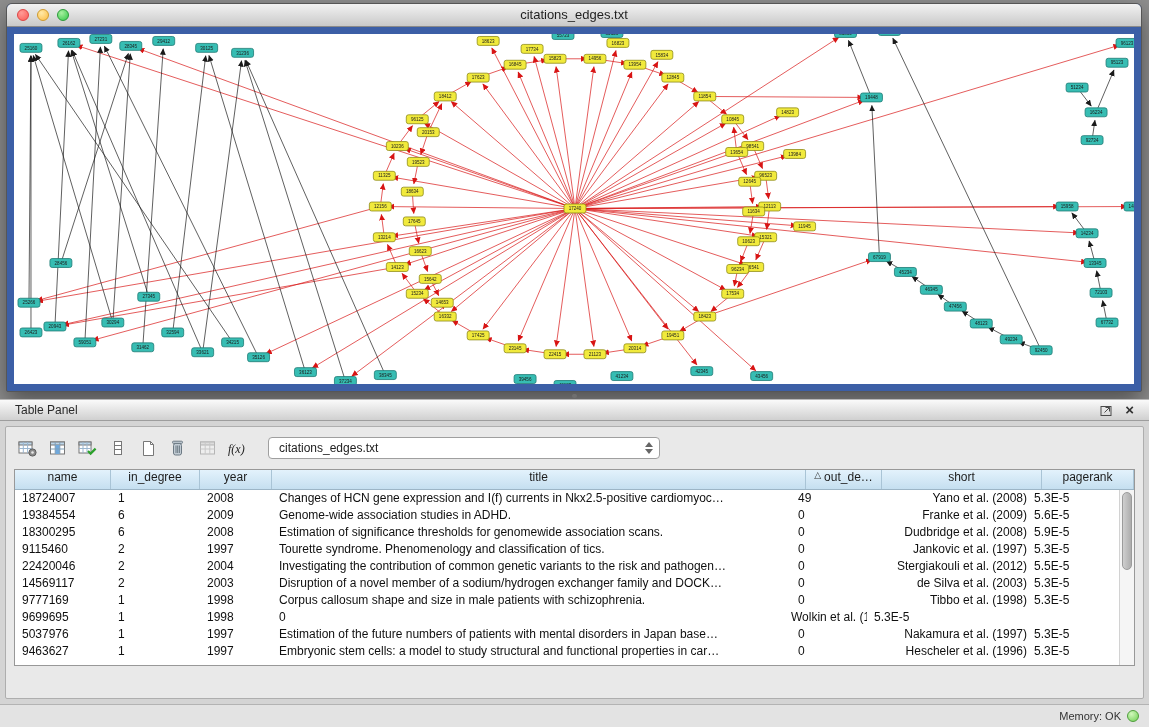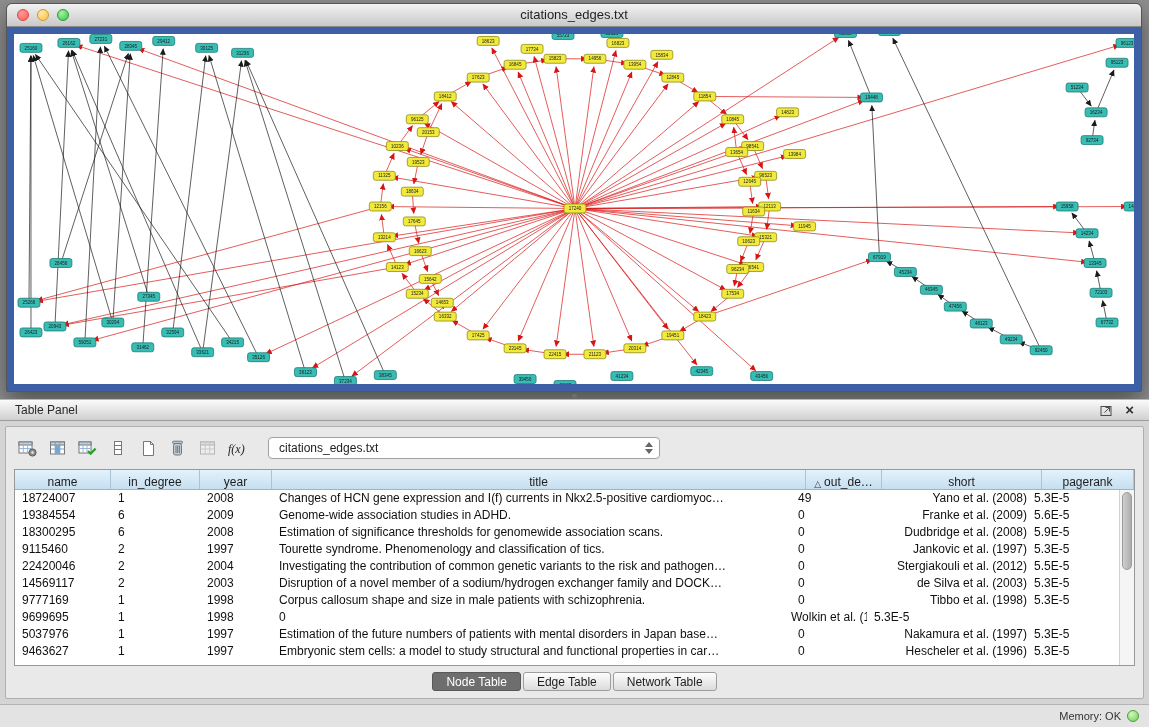--- a/index.html
+++ b/index.html
@@ -67,21 +67,21 @@
   .table-area {
     position:absolute; left:8px; right:8px; top:42px; bottom:32px;
     background:#ffffff; border:1px solid #989898;
   }
   .thead {
     display:grid; grid-template-columns:96px 89px 72px 1fr 76px 160px 92px;
     height:20px; background:linear-gradient(#e3f2fc,#c5dff0);
     border-bottom:1px solid #9cb5c6;
   }
   .th {
-    display:flex; align-items:flex-end; justify-content:center; gap:3px;
+    display:flex; align-items:flex-start; justify-content:center; gap:3px;
     font-size:12px; color:#1d1d1d; border-right:1px solid #a9c4d6;
     overflow:hidden; white-space:nowrap;
   }
   .th .sort { font-size:9px; color:#333; }
   .tbody { position:absolute; left:0; right:15px; top:20px; bottom:0; overflow:hidden; }
   .trow {
     display:grid; grid-template-columns:96px 89px 72px 1fr 76px 160px 92px;
     height:17px;
   }
   .td {
@@ -879,24 +879,19 @@
             <div class="td td4">0</div>
             <div class="td td5">Hescheler et al. (1996)</div>
             <div class="td td6">5.3E-5</div>
           </div>
         </div>
       <div class="vscroll">
           <div class="vthumb"></div>
         </div>
     </div>
 
-    <div class="tabs" id="tabs">
-        <div class="tab active">Node Table</div>
-        <div class="tab">Edge Table</div>
-        <div class="tab">Network Table</div>
-      </div>
   </div>
 </div>
 
 <div class="statusbar">
   <span>Memory: OK</span>
   <span class="memdot"></span>
 </div>
 
 </body></html>

